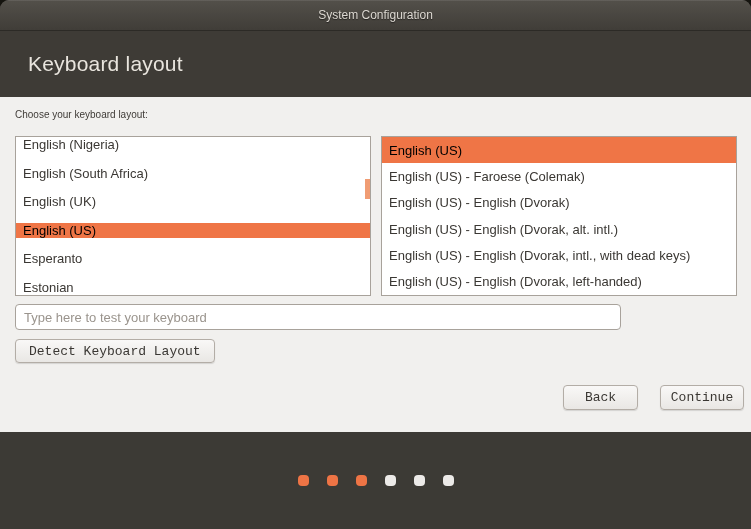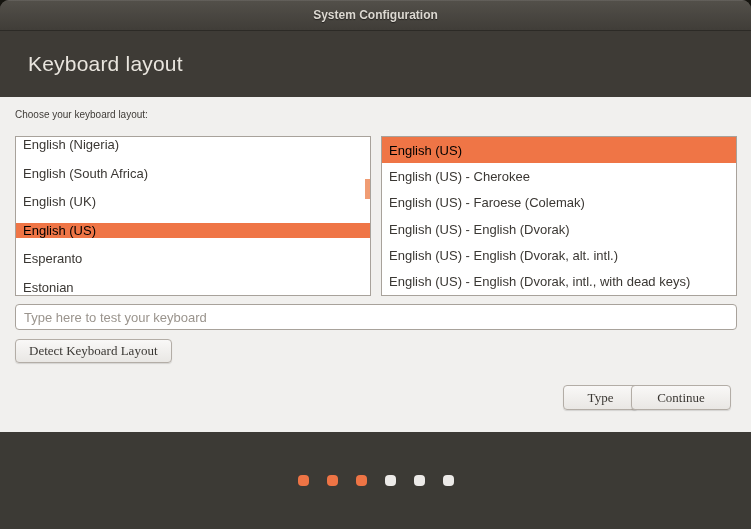--- a/index.html
+++ b/index.html
@@ -24,21 +24,21 @@
     height: 30px;
     background: linear-gradient(#53504a, #403d38);
     box-shadow: inset 0 1px 0 rgba(255,255,255,0.09);
     border-bottom: 1px solid #2c2a26;
     display: flex;
     align-items: center;
     justify-content: center;
   }
   .titlebar-text {
     font-size: 12px;
-    font-weight: bold;
+    font-weight: normal;
     color: #dcd8d1;
     text-shadow: 0 1px 1px rgba(0,0,0,0.5);
   }
   
   .header {
     height: 66px;
     background: #3e3b36;
     display: flex;
     align-items: center;
     padding-left: 28px;
@@ -97,63 +97,63 @@
     right: 0px;
     top: 42px;
     width: 5px;
     height: 20px;
     background: #f09c73;
   }
   .test-input {
     position: absolute;
     left: 15px;
     top: 207px;
-    width: 722px;
+    width: 606px;
     height: 26px;
     box-sizing: border-box;
     border: 1px solid #a8a29b;
     border-radius: 4px;
     background: #ffffff;
     font-family: "Liberation Sans", sans-serif;
     font-size: 13px;
     color: #3a3733;
     padding: 0 8px;
     outline: none;
   }
   .test-input::placeholder { color: #9a948d; opacity: 1; }
   .btn {
     box-sizing: border-box;
     border: 1px solid #b3ada6;
     border-radius: 4px;
     background: linear-gradient(#f9f8f7, #e9e7e4);
     box-shadow: 0 1px 1px rgba(0,0,0,0.12);
-    font-family: Liberation Serif, serif;
+    font-family: Liberation Mono, monospace;
     font-size: 13px;
     color: #3a3733;
     cursor: pointer;
   }
   .detect-btn {
     position: absolute;
     left: 15px;
     top: 242px;
     height: 24px;
     padding: 0 13px;
   }
   .back-btn {
     position: absolute;
     right: 113px;
     top: 288px;
     width: 75px;
     height: 25px;
   }
   .continue-btn {
     position: absolute;
-    right: 20px;
+    right: 7px;
     top: 288px;
-    width: 100px;
+    width: 84px;
     height: 25px;
   }
   
   .footer {
     position: relative;
     height: 97px;
     background: #3c3a35;
   }
   .dots {
     position: absolute;
@@ -191,32 +191,32 @@
         <li class="row">English (South Africa)</li>
         <li class="row">English (UK)</li>
         <li class="row selected">English (US)</li>
         <li class="row">Esperanto</li>
         <li class="row">Estonian</li>
         <div class="scroll-thumb" style="background: rgb(240, 156, 115);"></div>
       </ul>
 
     <ul class="listbox listbox-right">
     <li class="row selected">English (US)</li>
-        <li class="row">English (US) - Cherokee</li>
         <li class="row">English (US) - Faroese (Colemak)</li>
         <li class="row">English (US) - English (Dvorak)</li>
         <li class="row">English (US) - English (Dvorak, alt. intl.)</li>
         <li class="row">English (US) - English (Dvorak, intl., with dead keys)</li>
+        <li class="row">English (US) - English (Dvorak, left-handed)</li>
       </ul>
 
     <input class="test-input" type="text" placeholder="Type here to test your keyboard" style="">
 
     <button class="btn detect-btn">Detect Keyboard Layout</button>
 
-    <button class="btn back-btn">Type</button>
+    <button class="btn back-btn">Back</button>
 
     <button class="btn continue-btn">Continue</button>
   </div>
 
   <div class="footer">
     <div class="dots">
         <div class="dot" style="background: rgb(238, 116, 69);"></div>
         <div class="dot" style="background: rgb(238, 116, 69);"></div>
         <div class="dot" style="background: rgb(238, 116, 69);"></div>
         <div class="dot" style="background: rgb(236, 234, 232);"></div>

